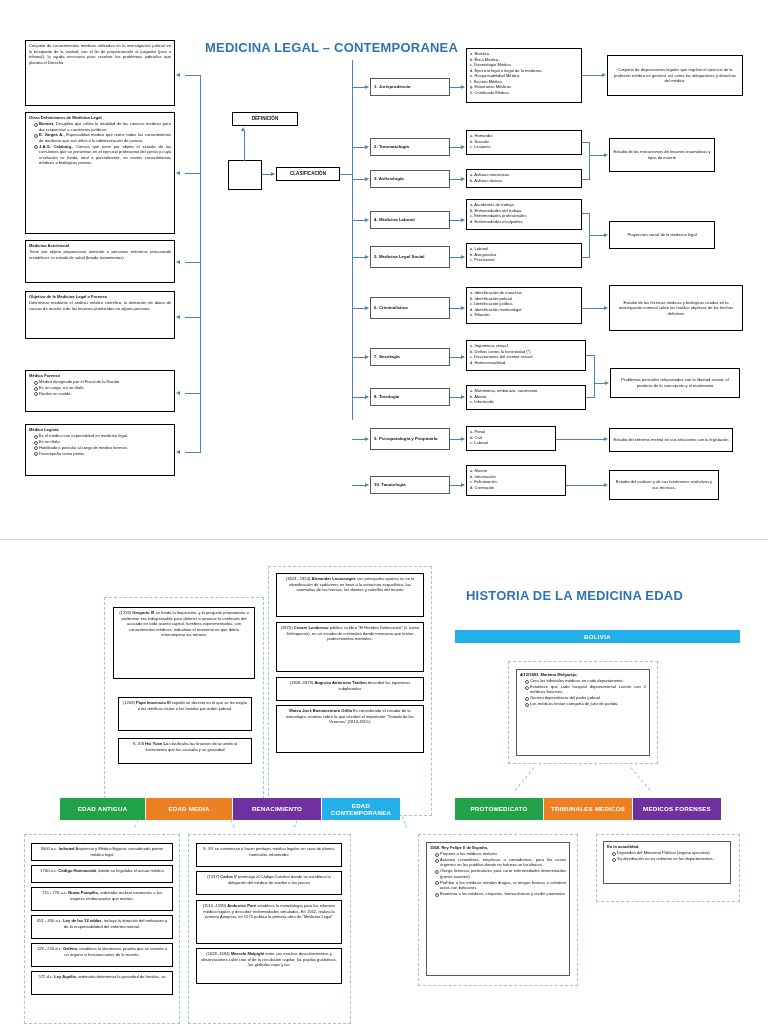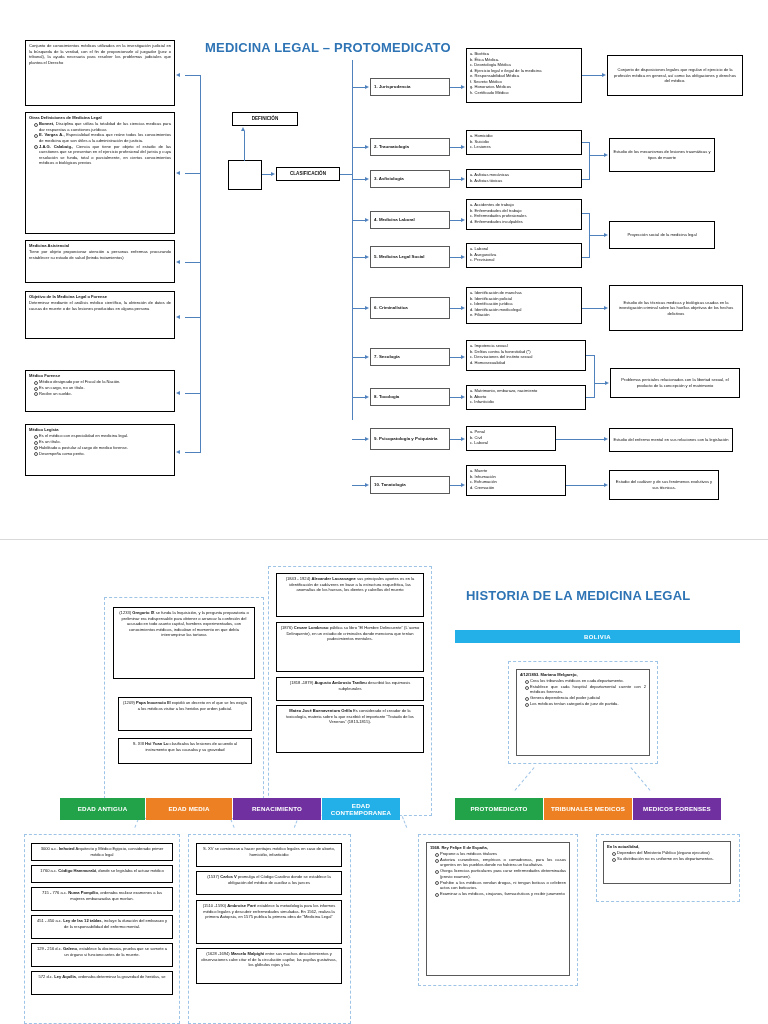--- a/index.html
+++ b/index.html
@@ -80,21 +80,21 @@
   .dash-conn{position:absolute;border-left:1px dashed #9dc3e6;}
   .sep{position:absolute;background:#d9d9d9;}
 </style>
 </head>
 <body>
 
 <div class="page">
 
   <div class="slide" id="slide1">
 
-    <div class="title" style="left:205px;top:40px;font-size:13px;">MEDICINA LEGAL – PROTOMEDICATO</div>
+    <div class="title" style="left:205px;top:40px;font-size:13px;">MEDICINA LEGAL – CONTEMPORANEA</div>
 
     <div class="box just" style="left:25px;top:40px;width:150px;height:66px;">
       <span>Conjunto de conocimientos médicos utilizados en la investigación judicial en la búsqueda de la verdad, con el fin de proporcionarle al juzgador (juez o tribunal), la ayuda necesaria para resolver los problemas judiciales que plantea el Derecho</span>
     </div>
 
     <div class="box" style="left:25px;top:112px;width:150px;height:122px;">
       <span class="hd">Otras Definiciones de Medicina Legal</span>
       <ul class="dash">
         <li><b>Bonnet,</b><span> Disciplina que utiliza la totalidad de las ciencias medicas para dar respuestas a cuestiones jurídicas</span></li>
         <li><b>E. Vargas A.,</b><span> Especialidad medica que reúne todos los conocimientos de medicina que son útiles a la administración de justicia.</span></li>
@@ -383,21 +383,21 @@
     <div class="box ctr" style="left:609px;top:470px;width:110px;height:30px;display:flex;align-items:center;justify-content:center;">
       <span>Estudio del cadáver y de sus fenómenos evolutivos y sus técnicas.</span>
     </div>
 
   </div>
 
   <div class="sep" style="left:0;top:539px;width:768px;height:1px;"></div>
 
   <div class="slide" id="slide2">
 
-    <div class="title" style="left:466px;top:48px;font-size:13px;">HISTORIA DE LA MEDICINA LEGAL</div>
+    <div class="title" style="left:466px;top:48px;font-size:13px;">HISTORIA DE LA MEDICINA EDAD</div>
 
     <div class="dashbox" style="left:104px;top:57px;width:160px;height:222px;"></div>
     <div class="box ctr" style="left:113px;top:67px;width:142px;height:72px;">
       <span>(1233) <b>Gregorio IX</b> se funda la Inquisición, y la pregunta preparatoria o preliminar era indispensable para obtener o arrancar la confesión del acusado en todo asunto capital, hombres experimentados, con conocimientos médicos, indicaban el momento en que debía interrumpirse las torturas</span>
     </div>
     <div class="box ctr" style="left:118px;top:157px;width:134px;height:34px;">
       <span>(1209) <b>Papa Inocencio III</b> expidió un decreto en el que se les exigía a los médicos visitar a los heridos por orden judicial.</span>
     </div>
     <div class="box ctr" style="left:118px;top:198px;width:134px;height:26px;">
       <span>S. XIII <b>Hsi Yuan Lu</b> clasificaba las lesiones de acuerdo al instrumento que las causaba y su gravedad</span>

